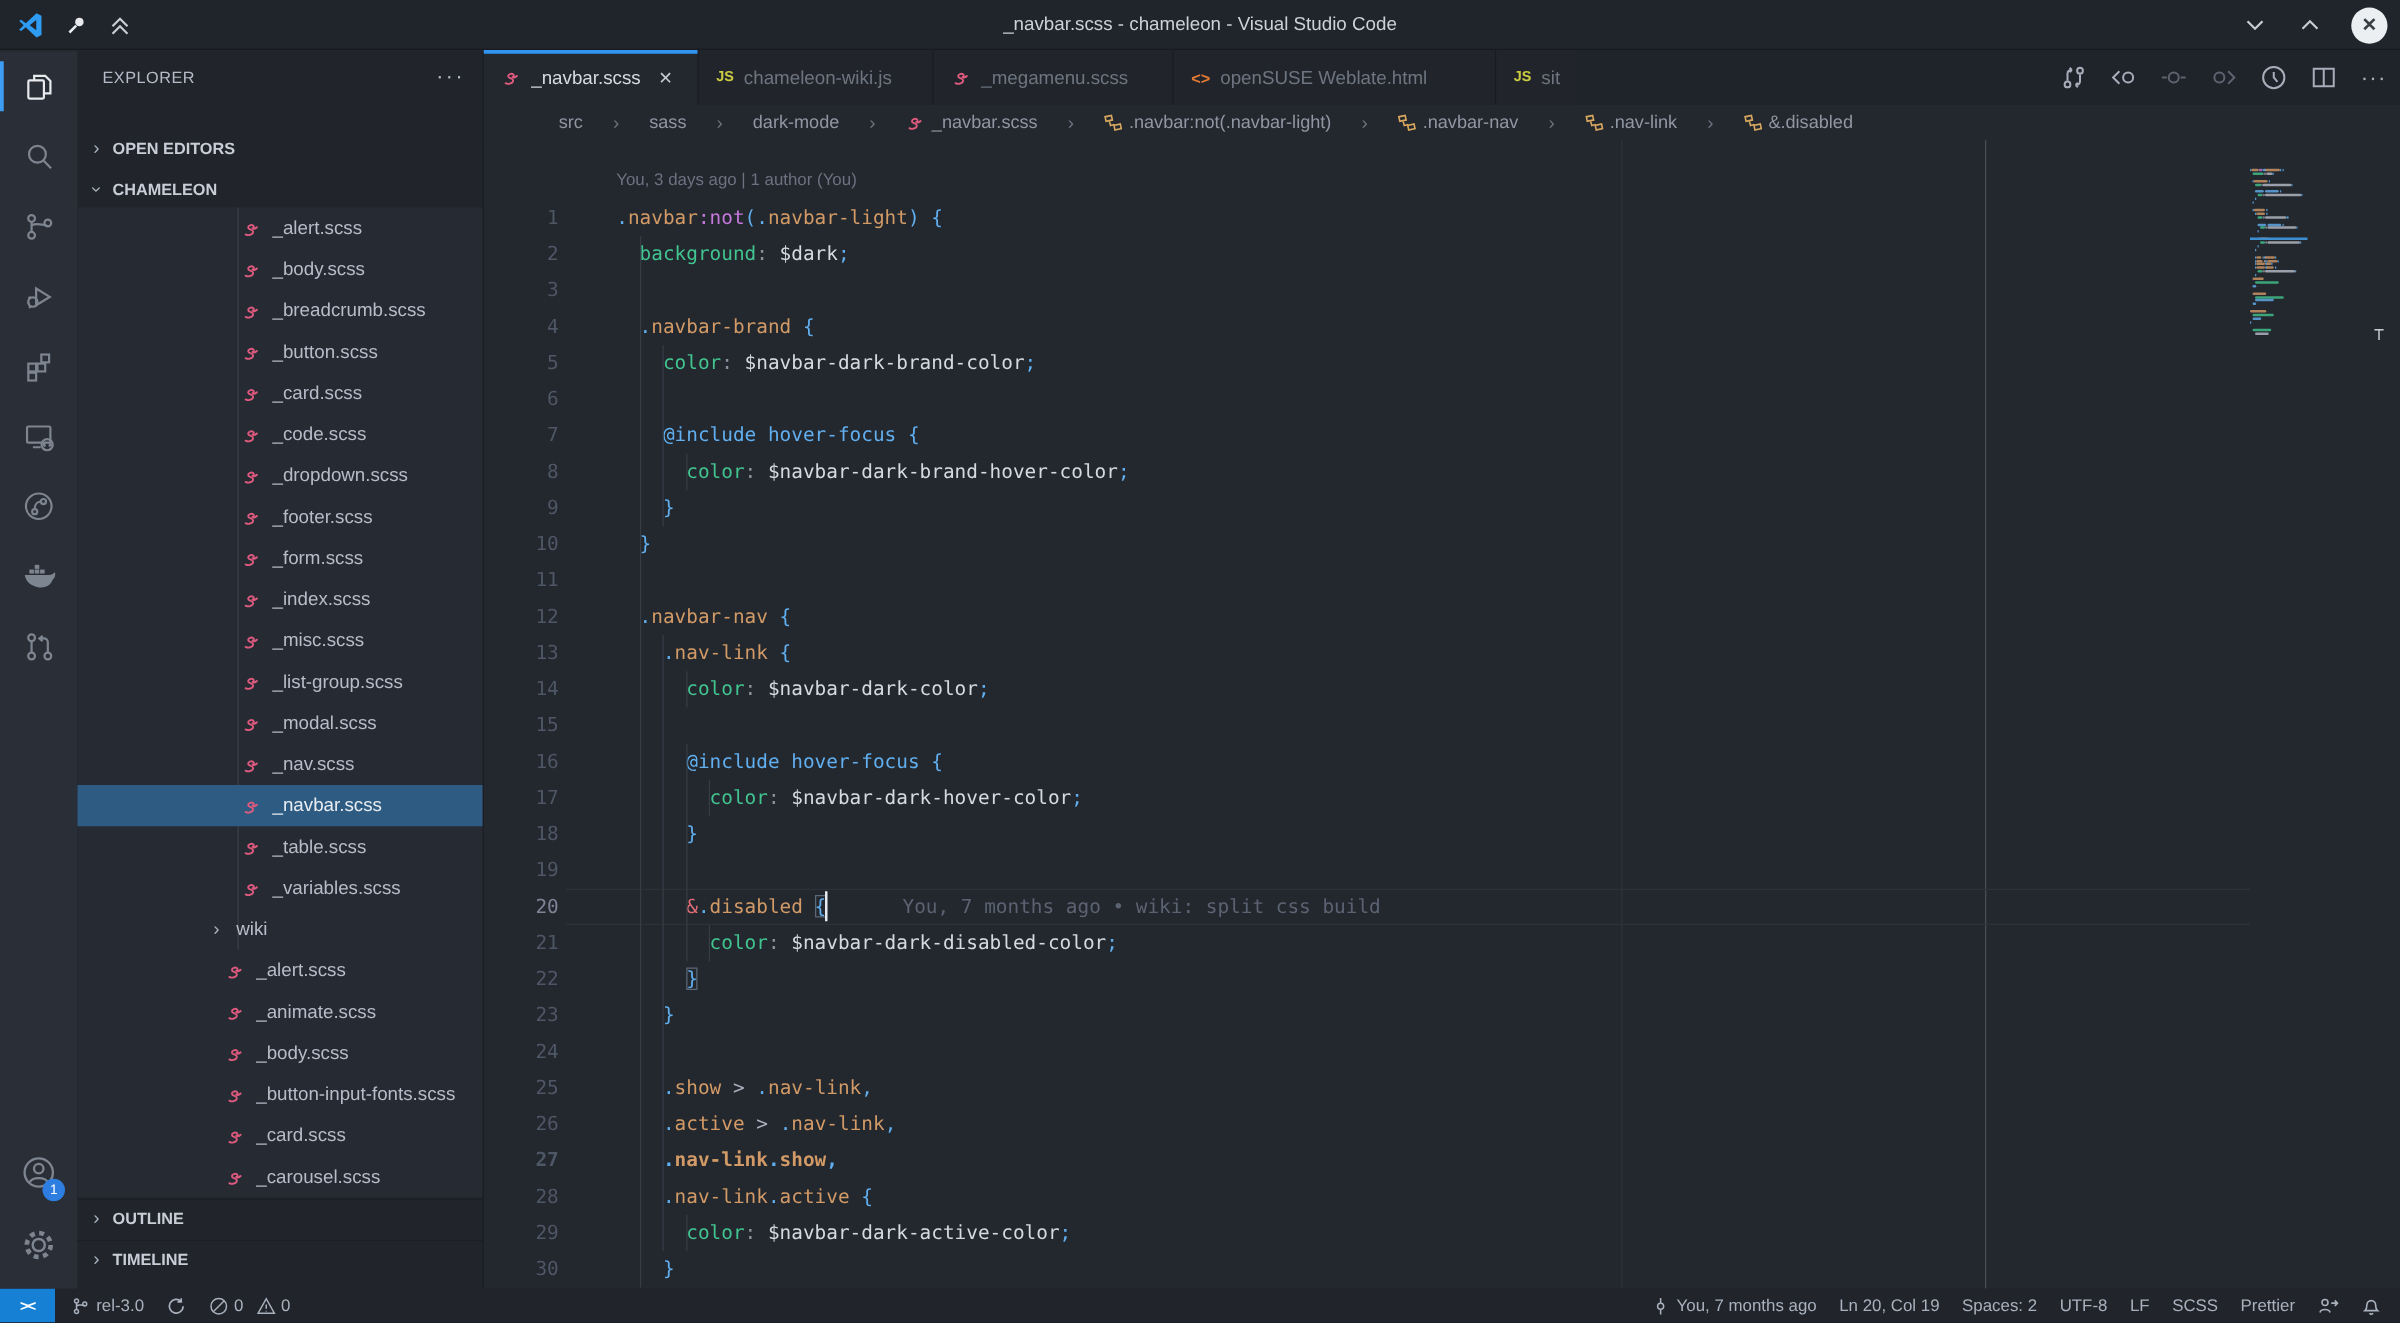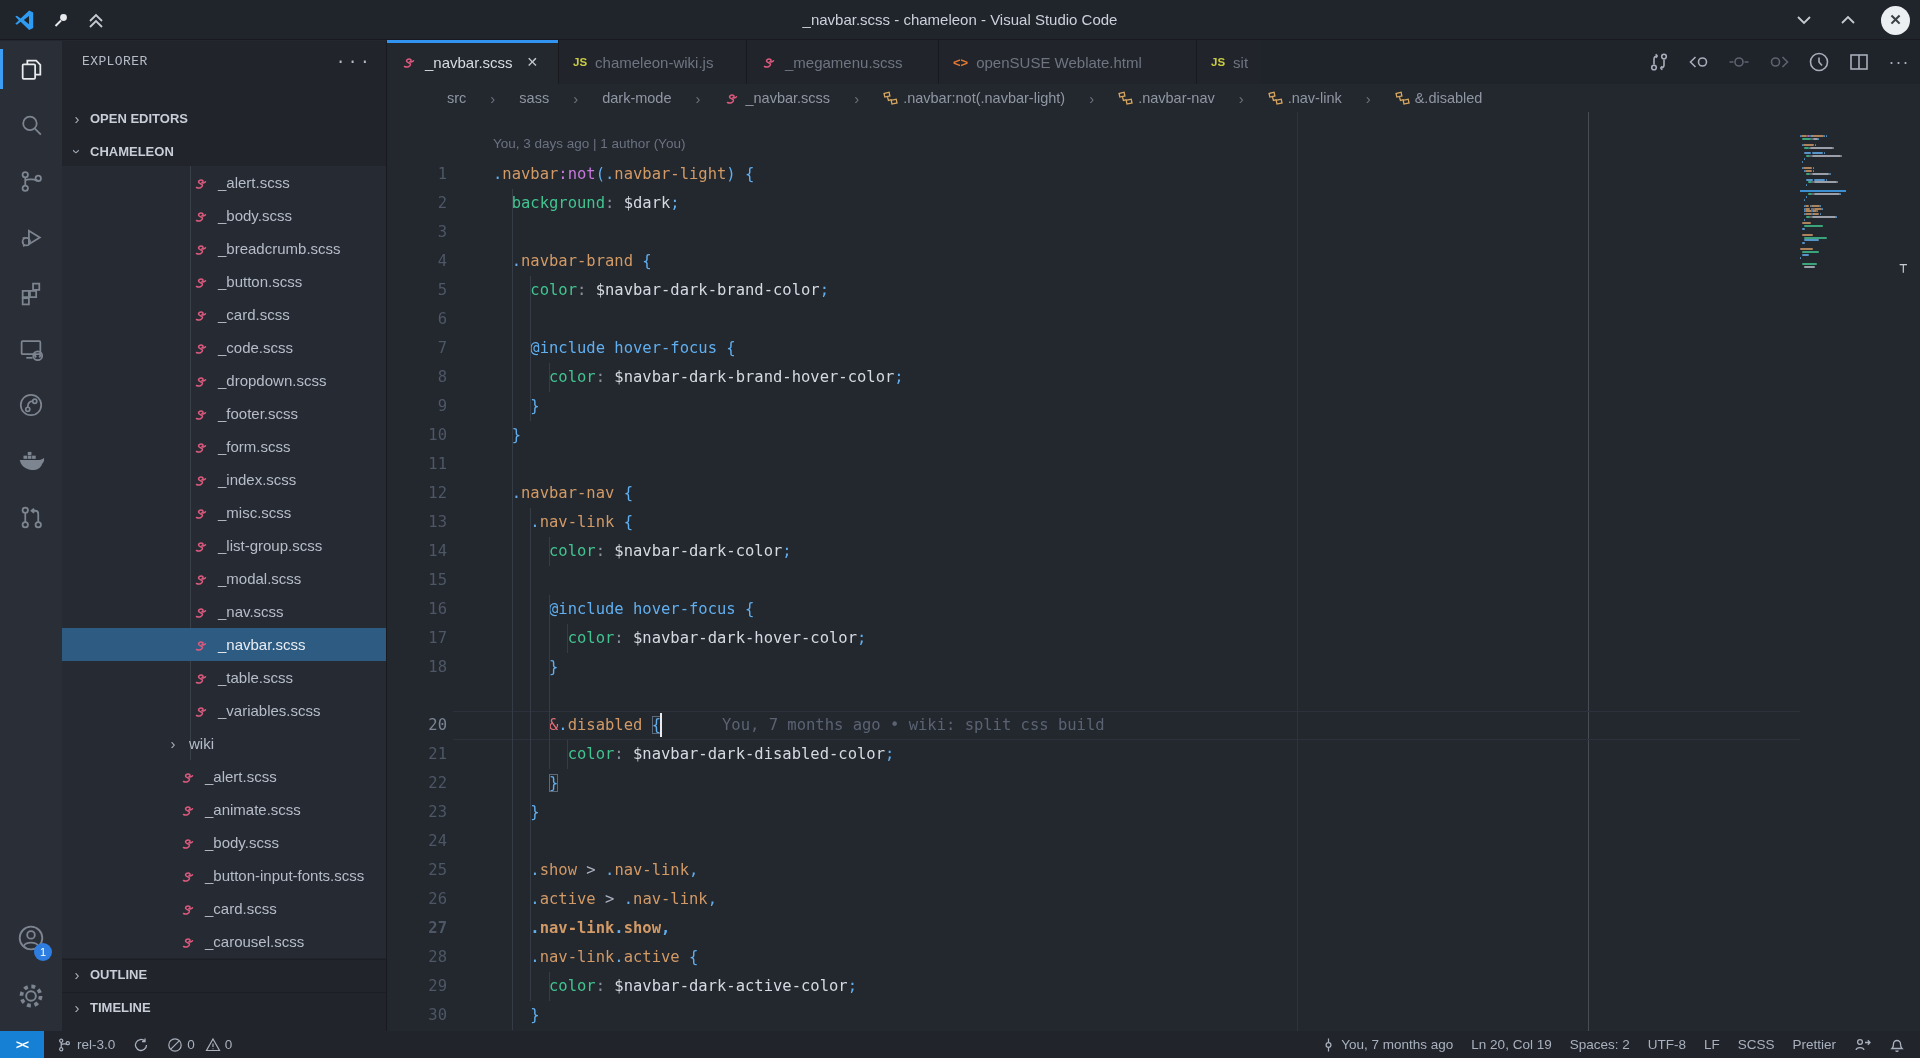--- a/index.html
+++ b/index.html
@@ -26,21 +26,21 @@
   .act-item.active { color:#e8eaed; }
   .act-item.active::before { content:""; position:absolute; left:0; top:8px; bottom:8px; width:3px; background:#3d9df4; }
   .act-bottom { position:absolute; bottom:6px; left:0; width:62px; display:flex; flex-direction:column; align-items:center; }
   .badge { position:absolute; right:10px; bottom:6px; background:#2e7de0; color:#fff; font-size:11px;
     width:18px; height:18px; border-radius:50%; display:flex; align-items:center; justify-content:center; }
 
   
   .sidebar { position:absolute; left:62px; top:41px; width:325px; height:990px;
     background:#21252b; border-right:1px solid #181a1f; color:#aab2bf; }
   .sb-header { height:40px; display:flex; align-items:center; justify-content:space-between;
-    padding:0 14px 0 20px; font-size:13px; letter-spacing:.4px; color:#b5bcc8;font-family:Liberation Mono, monospace; }
+    padding:0 14px 0 20px; font-size:13px; letter-spacing:.4px; color:#b5bcc8; }
   .sb-more { color:#b5bcc8; font-size:17px; letter-spacing:2px; }
   .sb-section { position:absolute; left:0; width:100%; display:flex; align-items:center; gap:6px;
     font-weight:bold; font-size:13px; color:#c8cdd7; padding-left:8px; height:30px; }
   .chev { display:inline-block; color:#aab2bf; font-size:15px; font-weight:normal;
     width:14px; text-align:center; transition:none; }
   .chev.open { transform:rotate(90deg); }
   .tree { position:absolute; left:0; top:125px; width:100%; height:792px; background:#262b33; }
   .trow { position:relative; height:33px; display:flex; align-items:center; gap:9px; font-size:15px; color:#b6bdc9; }
   .trow.sel { background:#2e5b81; color:#e9edf3; }
   .guide { position:absolute; left:128px; top:0; width:1px; height:594px; background:#3a4türk048; background:#3a4048; }
@@ -690,20 +690,21 @@
         <div class="codeline" style="top: 280px;"><span class="gutter">9</span><span class="ctext"><span class="tk-p">    </span><span class="tk-b">}</span></span></div>
         <div class="codeline" style="top: 309px;"><span class="gutter">10</span><span class="ctext"><span class="tk-p">  </span><span class="tk-b">}</span></span></div>
         <div class="codeline" style="top: 338px;"><span class="gutter">11</span><span class="ctext"></span></div>
         <div class="codeline" style="top: 367px;"><span class="gutter">12</span><span class="ctext"><span class="tk-p">  </span><span class="tk-b">.</span><span class="tk-sel">navbar-nav</span><span class="tk-p"> </span><span class="tk-b">{</span></span></div>
         <div class="codeline" style="top: 396px;"><span class="gutter">13</span><span class="ctext"><span class="tk-p">    </span><span class="tk-b">.</span><span class="tk-sel">nav-link</span><span class="tk-p"> </span><span class="tk-b">{</span></span></div>
         <div class="codeline" style="top: 425px;"><span class="gutter">14</span><span class="ctext"><span class="tk-p">      </span><span class="tk-prop">color</span><span class="tk-col">:</span><span class="tk-p"> </span><span class="tk-v">$navbar-dark-color</span><span class="tk-b">;</span></span></div>
         <div class="codeline" style="top: 454px;"><span class="gutter">15</span><span class="ctext"></span></div>
         <div class="codeline" style="top: 483px;"><span class="gutter">16</span><span class="ctext"><span class="tk-p">      </span><span class="tk-b">@include</span><span class="tk-p"> </span><span class="tk-b">hover-focus</span><span class="tk-p"> </span><span class="tk-b">{</span></span></div>
         <div class="codeline" style="top: 512px;"><span class="gutter">17</span><span class="ctext"><span class="tk-p">        </span><span class="tk-prop">color</span><span class="tk-col">:</span><span class="tk-p"> </span><span class="tk-v">$navbar-dark-hover-color</span><span class="tk-b">;</span></span></div>
         <div class="codeline" style="top: 541px;"><span class="gutter">18</span><span class="ctext"><span class="tk-p">      </span><span class="tk-b">}</span></span></div>
+        <div class="codeline" style="top: 570px;"><span class="gutter">19</span><span class="ctext"></span></div>
         <div class="codeline cur" style="top: 599px;"><div class="curline-bg"></div><span class="gutter">20</span><span class="ctext"><span class="tk-p">      </span><span class="tk-amp">&amp;</span><span class="tk-b">.</span><span class="tk-sel">disabled</span><span class="tk-p"> </span><span class="tk-b tk-m">{</span></span><span class="cursor" style="left:273.4px;"></span><span class="blame" style="left:335px;">You, 7 months ago • wiki: split css build</span></div>
         <div class="codeline" style="top: 628px;"><span class="gutter">21</span><span class="ctext"><span class="tk-p">        </span><span class="tk-prop">color</span><span class="tk-col">:</span><span class="tk-p"> </span><span class="tk-v">$navbar-dark-disabled-color</span><span class="tk-b">;</span></span></div>
         <div class="codeline" style="top: 657px;"><span class="gutter">22</span><span class="ctext"><span class="tk-p">      </span><span class="tk-b tk-m">}</span></span></div>
         <div class="codeline" style="top: 686px;"><span class="gutter">23</span><span class="ctext"><span class="tk-p">    </span><span class="tk-b">}</span></span></div>
         <div class="codeline" style="top: 715px;"><span class="gutter">24</span><span class="ctext"></span></div>
         <div class="codeline" style="top: 744px;"><span class="gutter">25</span><span class="ctext"><span class="tk-p">    </span><span class="tk-b">.</span><span class="tk-sel">show</span><span class="tk-p"> </span><span class="tk-fg">&gt;</span><span class="tk-p"> </span><span class="tk-b">.</span><span class="tk-sel">nav-link</span><span class="tk-b">,</span></span></div>
         <div class="codeline" style="top: 773px;"><span class="gutter">26</span><span class="ctext"><span class="tk-p">    </span><span class="tk-b">.</span><span class="tk-sel">active</span><span class="tk-p"> </span><span class="tk-fg">&gt;</span><span class="tk-p"> </span><span class="tk-b">.</span><span class="tk-sel">nav-link</span><span class="tk-b">,</span></span></div>
         <div class="codeline" style="top: 802px; font-weight: bold;"><span class="gutter">27</span><span class="ctext"><span class="tk-p">    </span><span class="tk-b">.</span><span class="tk-sel">nav-link</span><span class="tk-b">.</span><span class="tk-sel">show</span><span class="tk-b">,</span></span></div>
         <div class="codeline" style="top: 831px;"><span class="gutter">28</span><span class="ctext"><span class="tk-p">    </span><span class="tk-b">.</span><span class="tk-sel">nav-link</span><span class="tk-b">.</span><span class="tk-sel">active</span><span class="tk-p"> </span><span class="tk-b">{</span></span></div>
         <div class="codeline" style="top: 860px;"><span class="gutter">29</span><span class="ctext"><span class="tk-p">      </span><span class="tk-prop">color</span><span class="tk-col">:</span><span class="tk-p"> </span><span class="tk-v">$navbar-dark-active-color</span><span class="tk-b">;</span></span></div>

